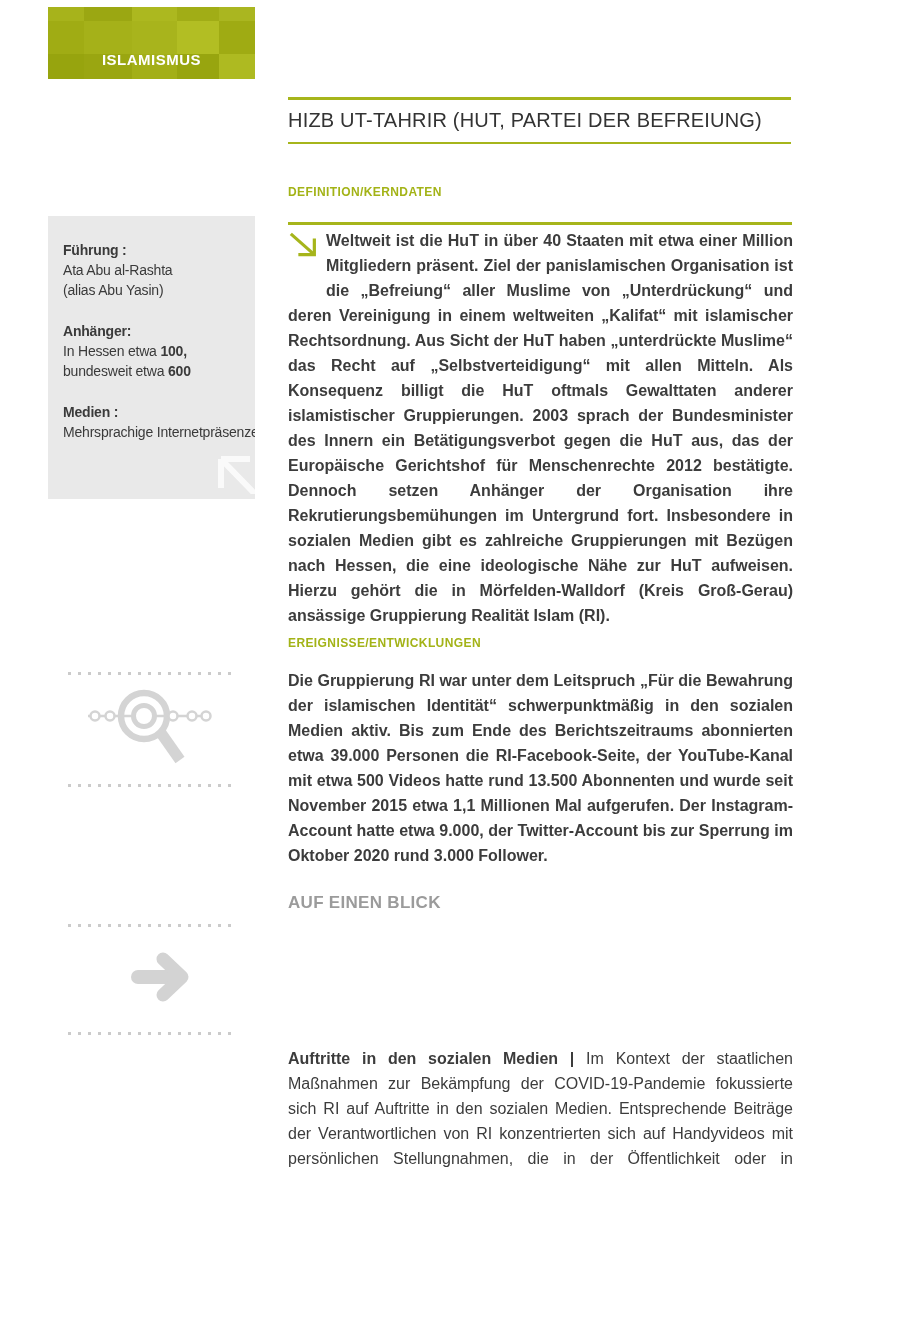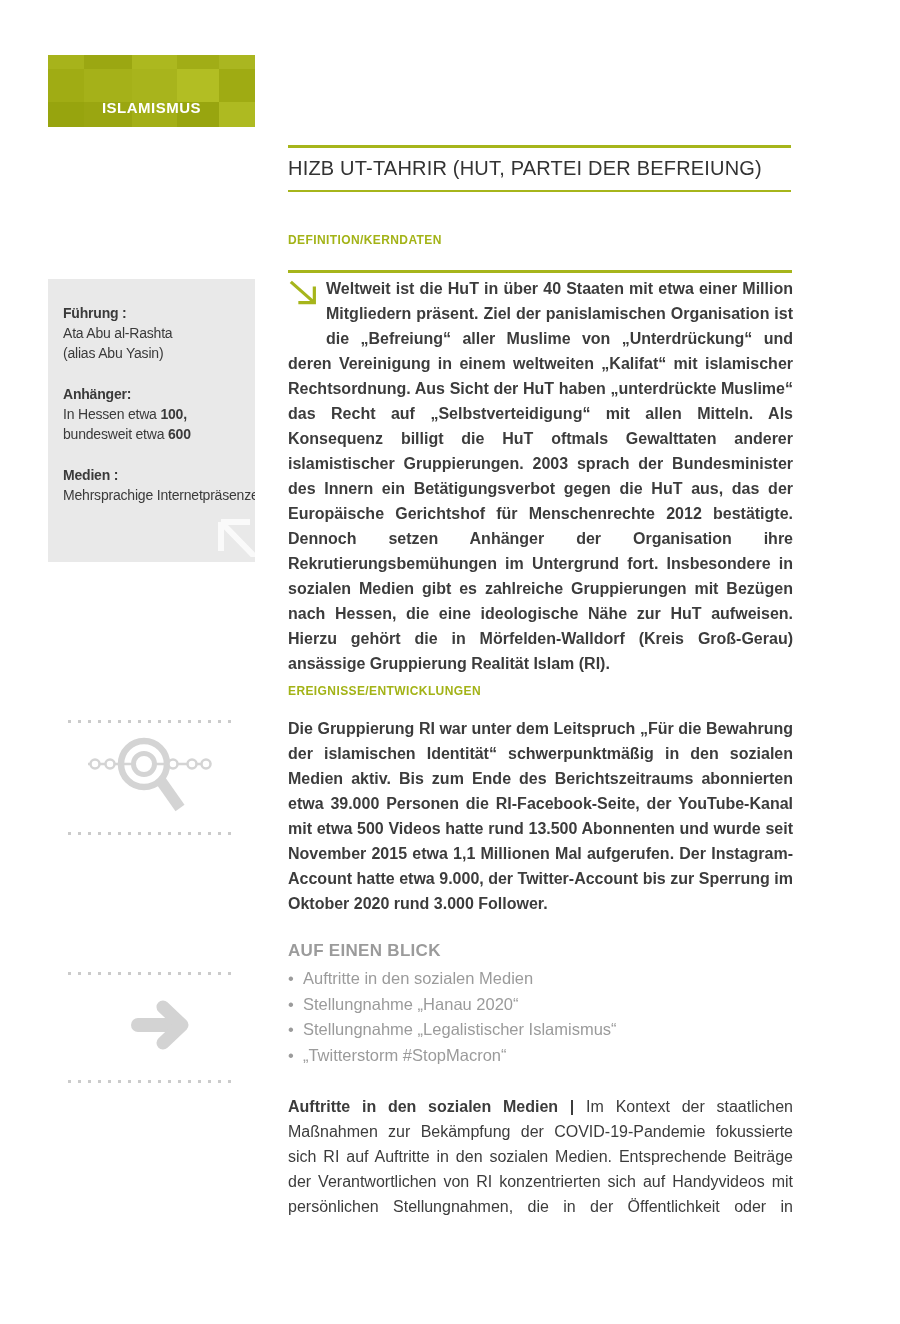--- a/index.html
+++ b/index.html
@@ -7,21 +7,21 @@
     --green-rule:#a6b51b;
     --text-dark:#3c3c3c;
     --text-gray:#9b9b9b;
     --icon-gray:#d3d3d3;
     --dot-gray:#cbcbcb;
     --sidebar-bg:#e9e9e9;
   }
   *{margin:0;padding:0;box-sizing:border-box;}
   html,body{background:#fff;}
   body{font-family:"Liberation Sans",sans-serif;color:var(--text-dark);}
-  .page{position:relative;width:900px;height:1168px;background:#ffffff;overflow:hidden;margin-top:48px;}
+  .page{position:relative;width:900px;height:1168px;background:#ffffff;overflow:hidden;}
 
   
   .mosaic{position:absolute;left:48px;top:7px;width:207px;height:72px;
     display:grid;grid-template-columns:36px 48px 45px 42px 36px;grid-template-rows:14px 33px 25px;}
   .mosaic .tile{width:100%;height:100%;}
   .tile:nth-child(1){background:#a7b31b}.tile:nth-child(2){background:#9ba712}
   .tile:nth-child(3){background:#acb81f}.tile:nth-child(4){background:#a1ad16}
   .tile:nth-child(5){background:#aab620}.tile:nth-child(6){background:#a0ac14}
   .tile:nth-child(7){background:#a5b119}.tile:nth-child(8){background:#a8b41c}
   .tile:nth-child(9){background:#b2be23}.tile:nth-child(10){background:#9fab13}
@@ -51,21 +51,21 @@
     text-align:justify;color:var(--text-dark);}
   .par-medium{font-weight:600;}
   .p1{top:228px;}
   .p2{top:668px;}
   .p3{top:1046px;font-weight:400;}
   .p3 strong{font-weight:700;}
   .par-arrow{float:left;width:38px;height:52px;}
   .par-arrow svg{display:block;margin-top:3px;}
 
   
-  .infobox{position:absolute;left:48px;top:231px;width:207px;height:283px;
+  .infobox{position:absolute;left:48px;top:216px;width:207px;height:283px;
     background:var(--sidebar-bg);padding:24px 8px 12px 15px;font-size:14px;line-height:20px;
     letter-spacing:-.2px;color:#3a3a3a;overflow:hidden;}
   .infobox .entry{margin-bottom:21px;}
   .infobox .label{font-weight:700;}
   .infobox .nowrap{white-space:nowrap;}
   .watermark{position:absolute;right:0;bottom:0;}
 
   
   .dotrow{position:absolute;left:68px;width:170px;height:3px;
     background-image:repeating-linear-gradient(to right,var(--dot-gray) 0 3px,transparent 3px 10px);}
@@ -167,26 +167,20 @@
       <circle cx="106" cy="30" r="4.5" fill="#fff" stroke="#d4d4d4" stroke-width="2.5"></circle>
       <circle cx="120" cy="30" r="4.5" fill="#fff" stroke="#d4d4d4" stroke-width="2.5"></circle>
     </svg>
   </span>
   <div class="dotrow dr2"></div>
 
   <h2 class="sec-heading h-ereignisse">EREIGNISSE/ENTWICKLUNGEN</h2>
   <p class="body-par par-medium p2">Die Gruppierung RI war unter dem Leitspruch „Für die Bewahrung der islamischen Identität“ schwerpunktmäßig in den sozialen Medien aktiv. Bis zum Ende des Berichtszeitraums abonnierten etwa 39.000 Personen die RI-Facebook-Seite, der YouTube-Kanal mit etwa 500 Videos hatte rund 13.500 Abonnenten und wurde seit November 2015 etwa 1,1 Millionen Mal aufgerufen. Der Instagram-Account hatte etwa 9.000, der Twitter-Account bis zur Sperrung im Oktober 2020 rund 3.000 Follower.</p>
 
   <h3 class="glance-heading">AUF EINEN BLICK</h3>
-  <ul class="glance-list">
-    <li>Auftritte in den sozialen Medien</li>
-    <li>Stellungnahme „Hanau 2020“</li>
-    <li>Stellungnahme „Legalistischer Islamismus“</li>
-    <li>„Twitterstorm #StopMacron“</li>
-  </ul>
 
   <div class="dotrow dr3"></div>
   <span class="icon-abs arrow-right-icon">
     <svg width="68" height="58" viewBox="0 0 68 58" fill="none">
       <line x1="8" y1="29" x2="40" y2="29" stroke="#d3d3d3" stroke-width="14" stroke-linecap="round"></line>
       <path d="M33 11 L52 29 L33 47" stroke="#d3d3d3" stroke-width="13" fill="none" stroke-linecap="round" stroke-linejoin="round"></path>
     </svg>
   </span>
   <div class="dotrow dr4"></div>
 

